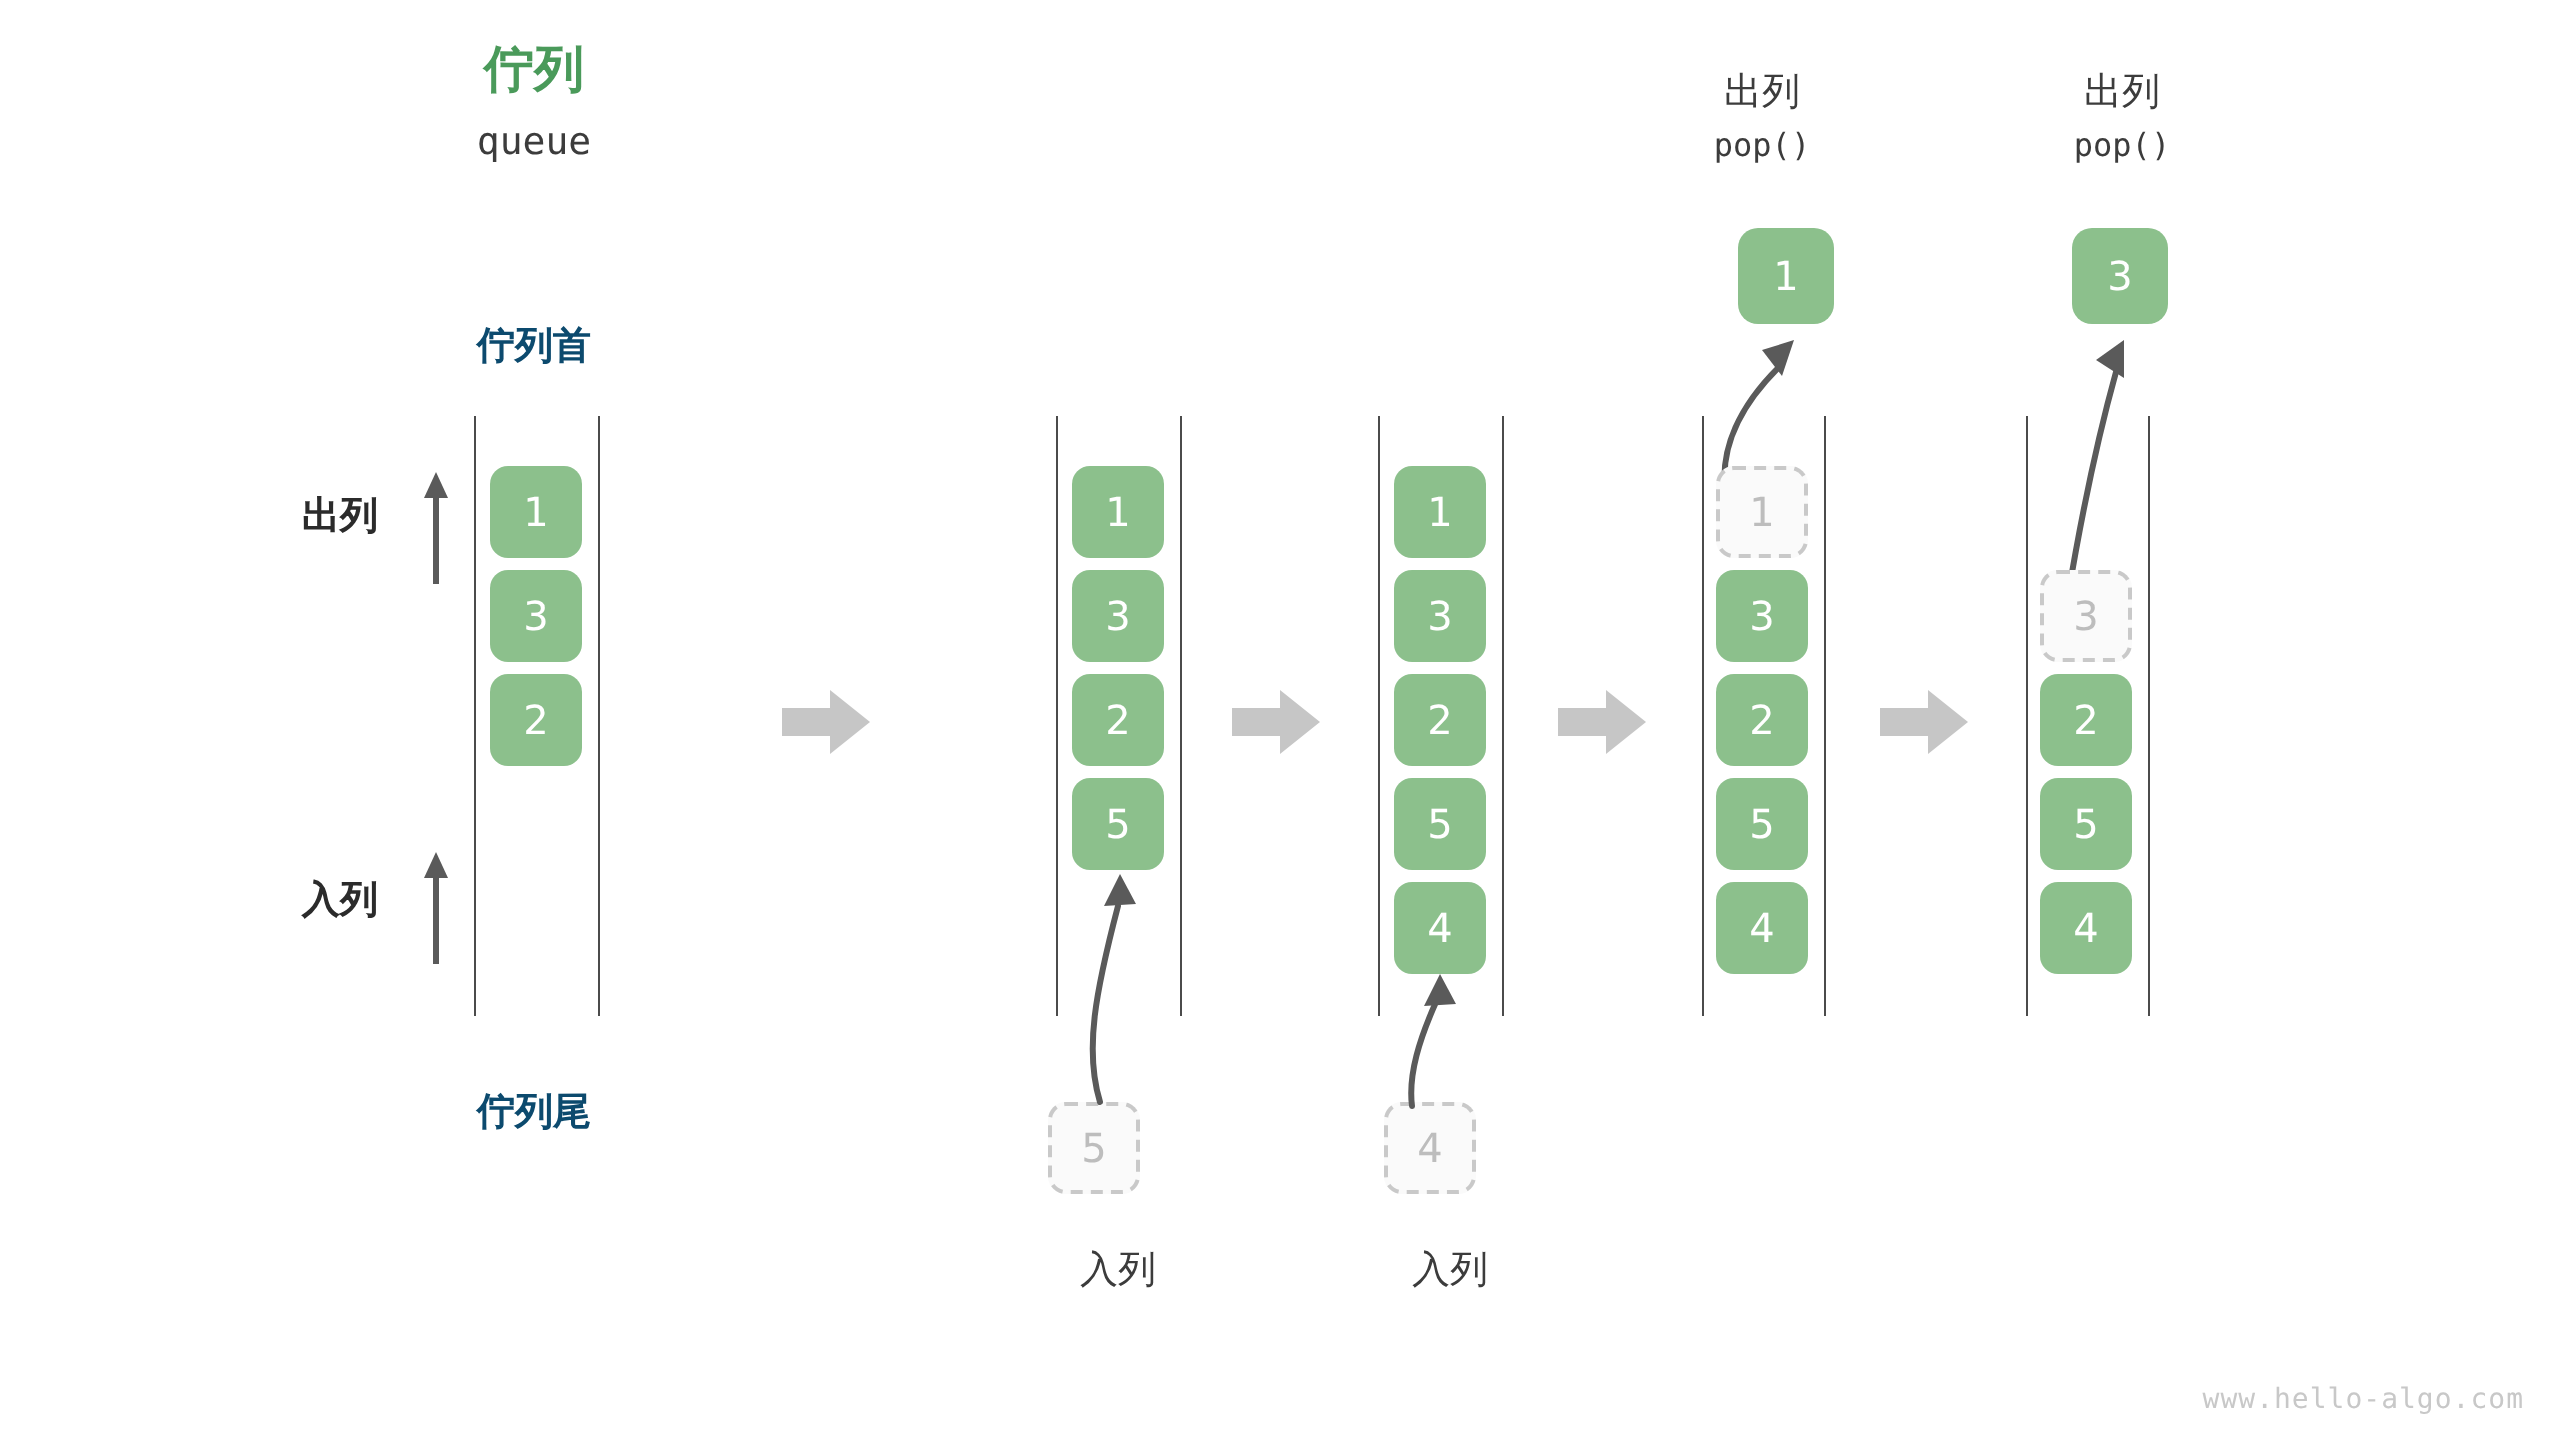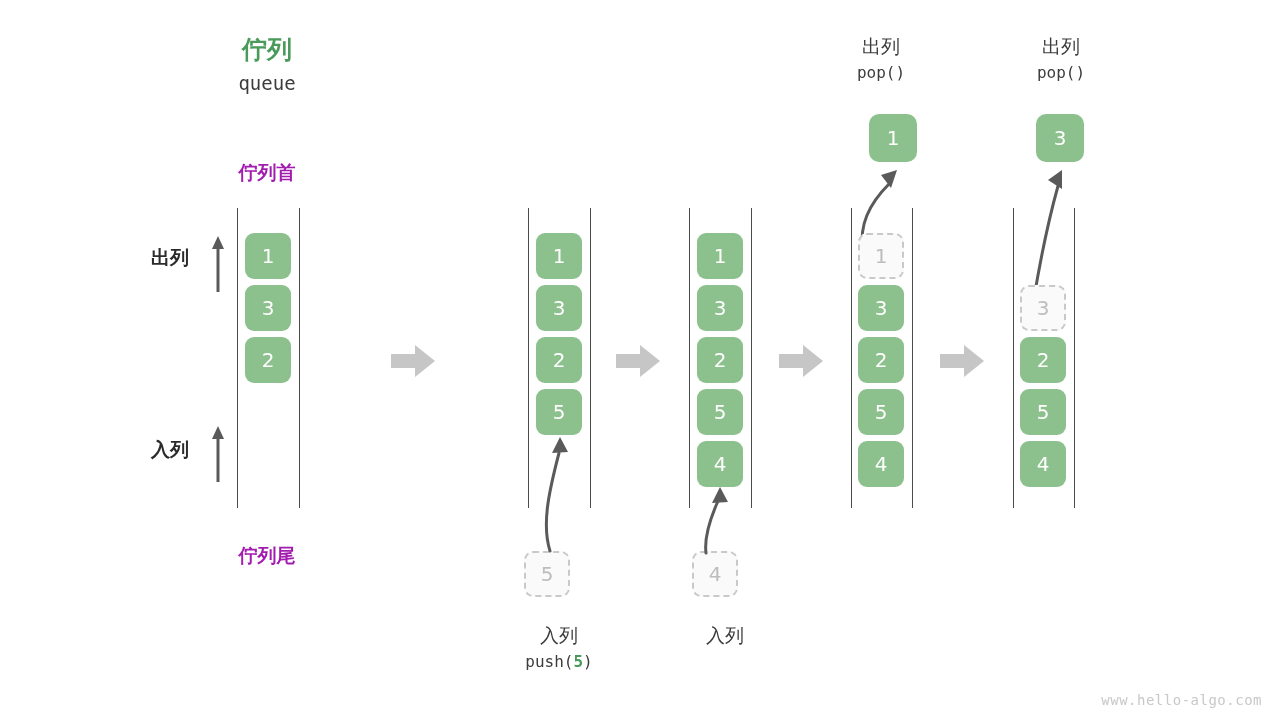--- a/index.html
+++ b/index.html
@@ -33,21 +33,21 @@
     font-family: "DejaVu Sans Mono", "Liberation Mono", monospace;
     color: #3c3c3c;
     text-align: center;
     white-space: nowrap;
   }
 
   .head-label, .tail-label {
     position: absolute;
     font-size: 19px;
     font-weight: 700;
-    color: #a21caf;
+    color: #0c4a6e;
     white-space: nowrap;
     text-align: center;
   }
 
   .side-label {
     position: absolute;
     font-size: 19px;
     font-weight: 700;
     color: #2b2b2b;
     white-space: nowrap;
@@ -127,22 +127,22 @@
     font-size: 14px;
     font-family: "DejaVu Sans Mono", "Liberation Mono", monospace;
     color: #c8c8c8;
     letter-spacing: 0.5px;
   }
 </style>
 </head>
 <body>
 
 <div class="stage">
-  <div class="title-cn" style="left:196px; top:33px; width:142px;">佇列</div>
-  <div class="title-en" style="left:196px; top:72px; width:142px;">queue</div>
+  <div class="title-cn" style="left:196px; top:18px; width:142px;">佇列</div>
+  <div class="title-en" style="left:196px; top:60px; width:142px;">queue</div>
 
   <div class="head-label" style="left:196px; top:160px; width:142px;">佇列首</div>
   <div class="tail-label" style="left:196px; top:543px; width:142px;">佇列尾</div>
 
   <div class="rail" style="left:237px; top:208px; height:300px;"></div>
   <div class="rail" style="left:299px; top:208px; height:300px;"></div>
 
   <div class="box" style="left:245px; top:233px;">1</div>
   <div class="box" style="left:245px; top:285px;">3</div>
   <div class="box" style="left:245px; top:337px;">2</div>
@@ -175,21 +175,20 @@
 
   <div class="box ghost" style="left:524px; top:551px;">5</div>
 
   <svg class="curve" style="left:520px; top:425px;" width="80" height="130" viewBox="0 0 80 130">
     <path d="M 30 126 C 22 100, 28 70, 39 28" stroke="#5a5a5a" stroke-width="3" fill="none" stroke-linecap="round"></path>
     <polygon points="40,12 32,28 48,27" fill="#5a5a5a"></polygon>
   </svg>
 
   <div class="op-label" style="left:474px; top:621px; width:170px;">
     <span class="cn">入列</span>
-    <span class="code"><span>push(</span><span class="num">5</span><span>)</span></span>
   </div>
 </div>
 
 <svg class="sep-arrow" style="left:616px; top:344px;" viewBox="0 0 44 34">
   <polygon points="0,10 24,10 24,1 44,17 24,33 24,24 0,24" fill="#c6c6c6"></polygon>
 </svg>
 
 <div class="stage">
   <div class="rail" style="left:689px; top:208px; height:300px;"></div>
   <div class="rail" style="left:751px; top:208px; height:300px;"></div>

